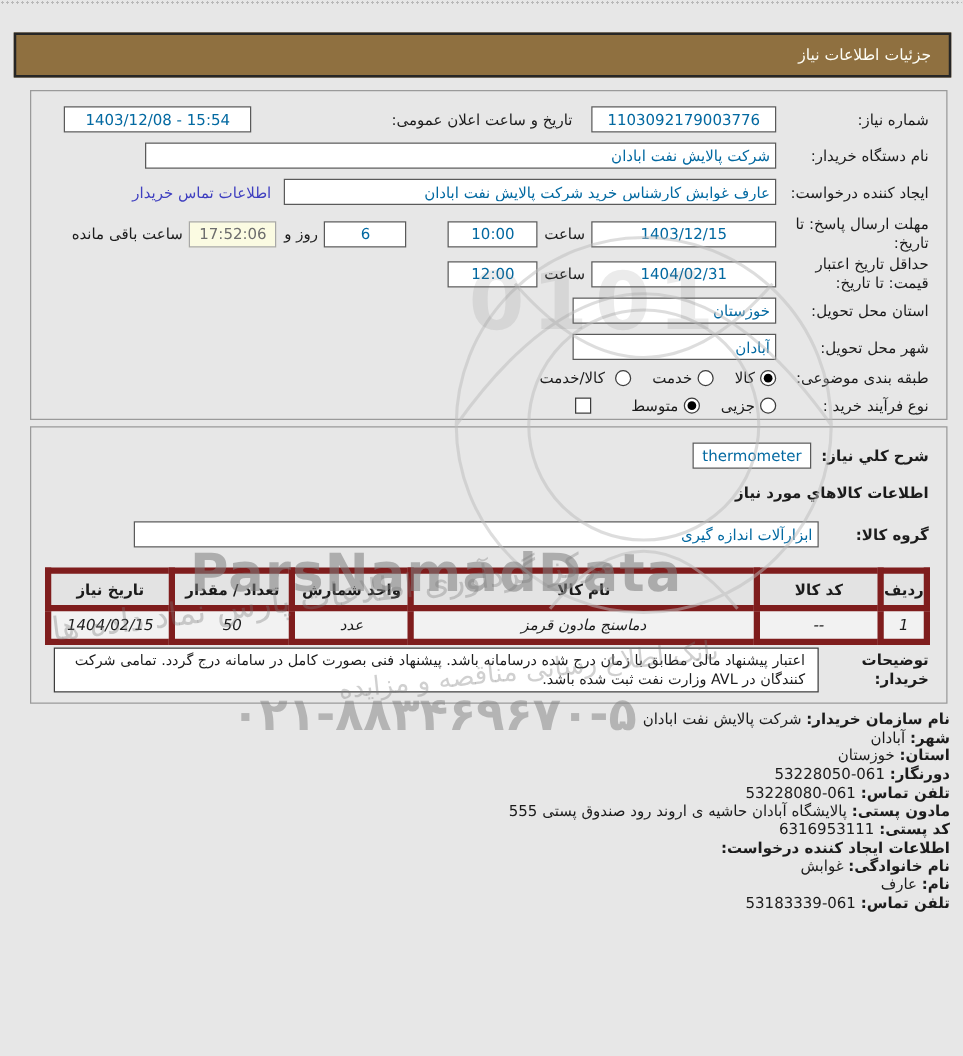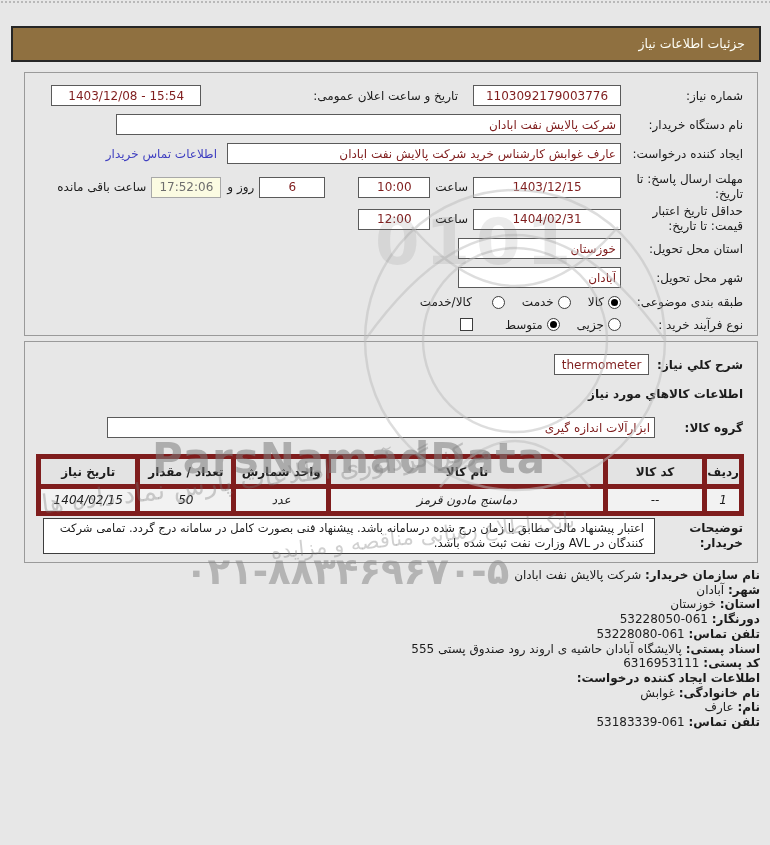--- a/index.html
+++ b/index.html
@@ -32,21 +32,21 @@
   }
   #panel-main { top:72px; height:264px; }
   #panel-need { top:341px; height:222px; }
   .row { display:flex; align-items:center; min-height:20px; margin-bottom:8px; }
   .lbl { width:122px; flex-shrink:0; color:#1c1c1c; }
   .lbl2 { color:#1c1c1c; }
   .lbl-2line { line-height:15px; }
   .blbl { font-weight:bold; }
   .inp {
     height:21px; border:1px solid #5a5a5a; background:#fff;
-    font-family:inherit; font-size:12px; color:#7f1d1d;
+    font-family:inherit; font-size:12px; color:#0369a1;
     padding:0 4px; direction:rtl; text-align:right;
   }
   .inp-c { text-align:center; direction:ltr; }
   .link { color:#3f3fc0; cursor:pointer; white-space:nowrap; }
   .countdown {
     height:21px; width:70px; border:1px solid #a8a8a8; background:#fbfbe2;
     color:#6e6e6e; text-align:center; line-height:19px; direction:ltr;
   }
   .radio {
     display:inline-block; width:13px; height:13px; border:1px solid #3d3d3d;
@@ -144,21 +144,21 @@
       <input class="inp" style="width: 163px;" readonly="" value="آبادان">
     </div>
 
     <div class="row" style="min-height:16px;margin-bottom:6px">
       <span class="lbl">طبقه بندی موضوعی:</span>
       <span class="radio sel"></span>
       <span style="margin-right:4px">کالا</span>
       <span class="radio" style="margin-right:17px"></span>
       <span style="margin-right:4px">خدمت</span>
       <span class="radio" style="margin-right:17px"></span>
-      <span style="margin-right:20px">کالا/خدمت</span>
+      <span style="margin-right:8px">کالا/خدمت</span>
     </div>
 
     <div class="row" style="min-height:17px">
       <span class="lbl">نوع فرآیند خرید :</span>
       <span class="radio"></span>
       <span style="margin-right:4px">جزیی</span>
       <span class="radio sel" style="margin-right:17px"></span>
       <span style="margin-right:4px">متوسط</span>
       <span class="cbx" style="margin-right:32px"></span>
     </div>
@@ -208,21 +208,21 @@
       <div class="notes-box">اعتبار پیشنهاد مالی مطابق با زمان درج شده درسامانه باشد. پیشنهاد فنی بصورت کامل در سامانه درج گردد. تمامی شرکت کنندگان در AVL وزارت نفت ثبت شده باشد.</div>
     </div>
   </div>
 
   <div class="contact">
     <div><b>نام سازمان خریدار:</b> <span>شرکت پالایش نفت ابادان</span></div>
     <div><b>شهر:</b> <span>آبادان</span></div>
     <div><b>استان:</b> <span>خوزستان</span></div>
     <div><b>دورنگار:</b> <span class="ltr">53228050-061</span></div>
     <div><b>تلفن تماس:</b> <span class="ltr">53228080-061</span></div>
-    <div><b>اسناد پستی:</b> <span>پالایشگاه آبادان حاشیه ی اروند رود صندوق پستی 555</span></div>
+    <div><b>مادون پستی:</b> <span>پالایشگاه آبادان حاشیه ی اروند رود صندوق پستی 555</span></div>
     <div><b>کد پستی:</b> <span class="ltr">6316953111</span></div>
     <div class="blbl">اطلاعات ایجاد کننده درخواست:</div>
     <div><b>نام خانوادگی:</b> <span>غوابش</span></div>
     <div><b>نام:</b> <span>عارف</span></div>
     <div><b>تلفن تماس:</b> <span class="ltr">53183339-061</span></div>
   </div>
 
   <svg class="wm wm-logo" width="430" height="410" viewBox="0 0 430 410">
     <g fill="none" stroke="#bdbdbd" stroke-width="2.5">
       <circle cx="215" cy="245" r="150"></circle>

